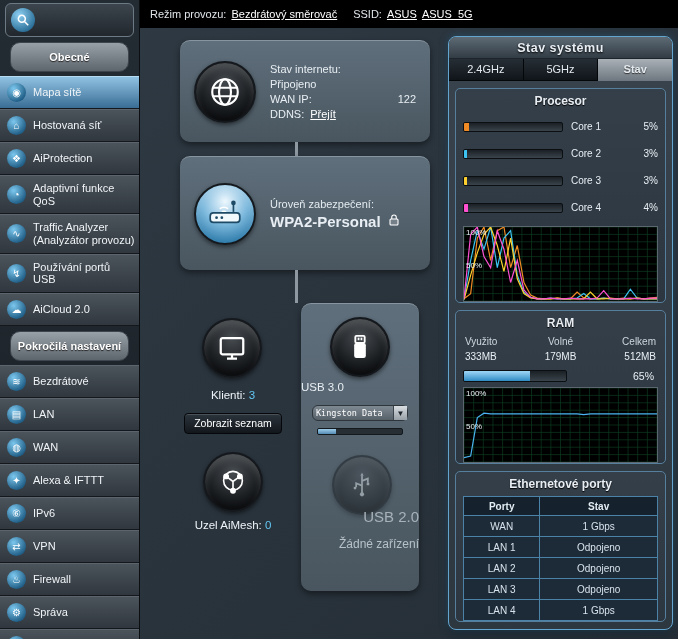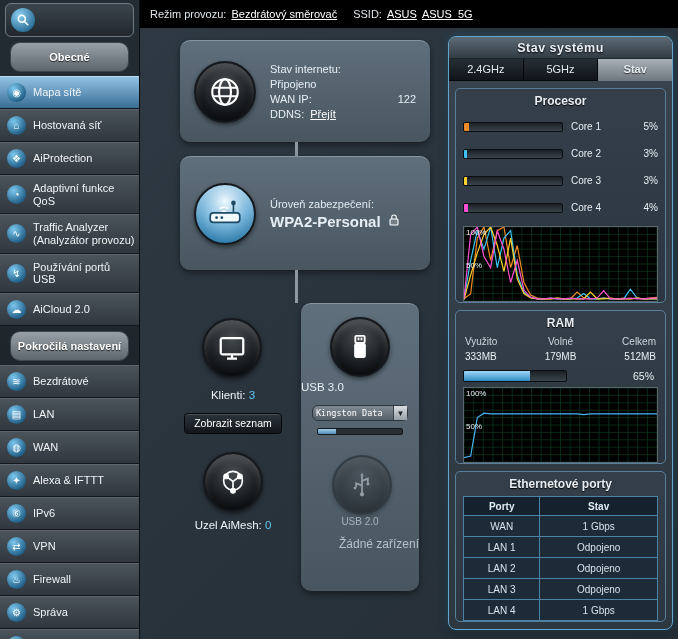--- a/index.html
+++ b/index.html
@@ -45,21 +45,21 @@
   .list-btn{position:absolute;left:184px;top:413px;width:98px;height:21px;background:linear-gradient(#2b333b,#12171c);border:1px solid #05070a;border-radius:4px;color:#fff;font-size:10.5px;text-align:center;line-height:19px;cursor:pointer;box-shadow:inset 0 1px 0 rgba(255,255,255,.15)}
   .usb-card{position:absolute;left:301px;top:303px;width:118px;height:288px;background:linear-gradient(#5f6f7c,#49565f);border-radius:10px;border-top:1px solid #8795a0;box-shadow:0 3px 6px rgba(0,0,0,.45)}
   .usb-circle{left:29px;top:13px}
   .usb-title{position:absolute;top:77px;width:100%;text-align:left;font-size:11.5px}
   .usb-dd{position:absolute;left:11px;top:101px;width:96px;height:16px;display:flex;align-items:center;background:linear-gradient(#7e8992,#566068);border:1px solid #2e353b;border-radius:6px;cursor:pointer}
   .usb-dd-text{flex:1;font-family:"DejaVu Sans Mono",monospace;font-size:8.5px;color:#fff;padding-left:3px;white-space:nowrap;overflow:hidden}
   .usb-dd-arrow{flex:0 0 14px;height:100%;background:linear-gradient(#d9dee2,#97a0a7);border-left:1px solid #3c444b;color:#1d2429;font-size:8px;display:flex;align-items:center;justify-content:center}
   .usb-bar{position:absolute;left:16px;top:124px;width:86px;height:7px;background:#272e34;border:1px solid #14191d;border-radius:2px;overflow:hidden}
   .usb-bar-fill{height:100%;background:linear-gradient(#9ecde9,#548cb4)}
   .usb2-circle{left:31px;top:151px;opacity:.5}
-  .usb2-title{position:absolute;top:212px;width:100%;text-align:center;font-size:10px;color:#a7b1b9}
+  .usb2-title{position:absolute;top:204px;width:100%;text-align:right;font-size:15px;color:#a7b1b9}
   .usb2-status{position:absolute;top:233px;width:100%;text-align:right;font-size:12px;color:#b7c1c8}
 
   
   .syspanel{position:absolute;left:448px;top:36px;width:225px;background:linear-gradient(#39434d,#2d3740);border:1px solid #63a5cf;border-radius:8px;box-shadow:0 0 8px rgba(70,150,200,.35),0 3px 8px rgba(0,0,0,.5);padding-bottom:7px}
   .sys-header{height:22px;background:linear-gradient(#5d6a74,#323c45);border-radius:7px 7px 0 0;border-bottom:1px solid #1d242b;text-align:center;font-size:12.5px;font-weight:bold;line-height:22px;letter-spacing:.5px;text-shadow:0 1px 2px #000}
   .sys-tabs{display:flex;height:22px;background:#10151a}
   .tab{flex:1;text-align:center;line-height:21px;font-size:11px;background:linear-gradient(#262e35,#10151a);border-right:1px solid #04070a;border-bottom:1px solid #04070a;color:#e4ebf0;cursor:pointer}
   .tab:last-child{border-right:none}
   .tab.active{background:linear-gradient(#a9b0b6,#6e777f);font-weight:bold;border-bottom:none;text-shadow:0 1px 1px #333}
   .sys-section{margin:7px 6px 0;border:1px solid #567f9d;border-radius:5px;background:linear-gradient(#343f49,#2c3640);padding:5px 7px 0}

